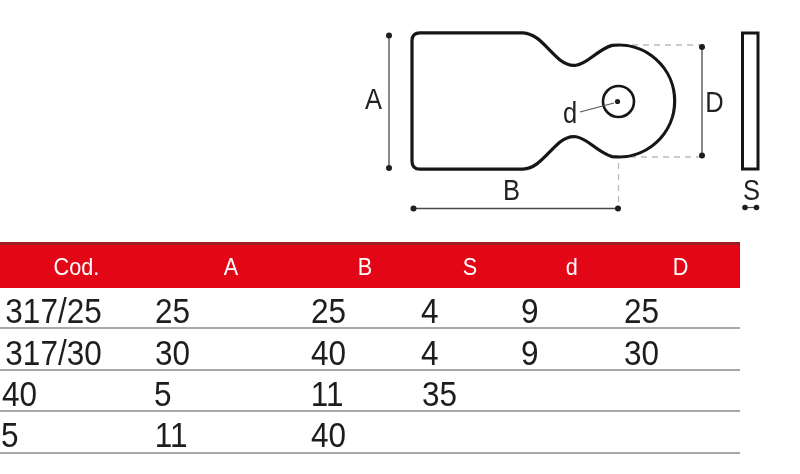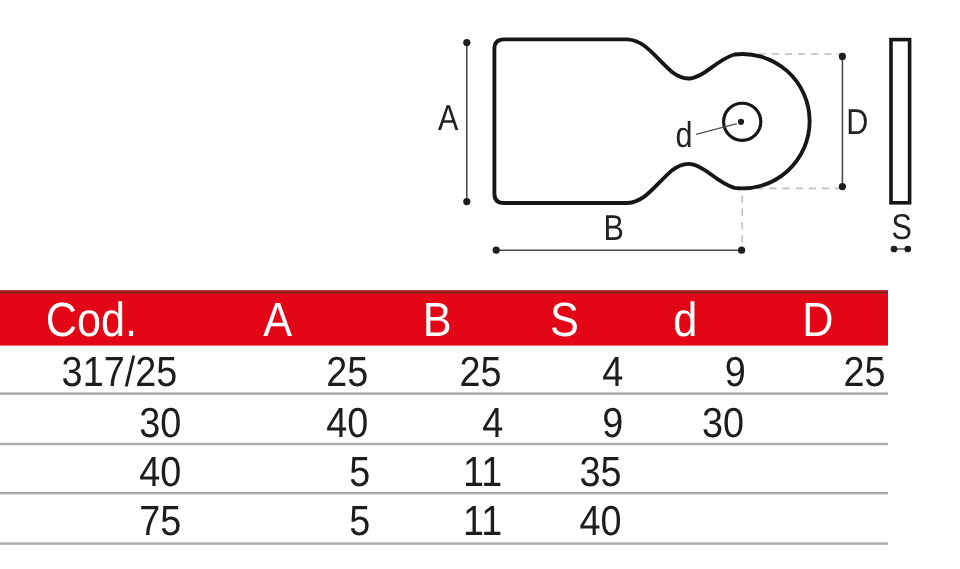--- a/index.html
+++ b/index.html
@@ -31,36 +31,36 @@
     height:46px;
     background:var(--red);
     border-top:3px solid var(--red-dark);
     display:grid;
     grid-template-columns:20.7% 21.1% 15.0% 13.5% 13.8% 15.9%;
     align-items:center;
     box-sizing:border-box;
   }
   .thead .cell{
     color:#fff;
-    font-size:40px;
+    font-size:24px;
     text-align:center;
     line-height:1;
   }
   .trow{
     height:41.4px;
     display:grid;
     grid-template-columns:20.7% 21.1% 15.0% 13.5% 13.8% 15.9%;
     align-items:end;
     border-bottom:2px solid var(--line-gray);
     box-sizing:border-box;
   }
   .trow .cell{
     color:var(--ink);
     font-size:35px;
-    text-align:right;
+    text-align:left;
     line-height:0.92;
   }
   .condense{
     display:inline-block;
     transform:scaleX(0.9);
     transform-origin:center center;
   }
   .dim-letter{
     font-family:"Liberation Sans", sans-serif;
     font-size:30px;
@@ -135,34 +135,34 @@
     <div id="tbody">
         <div class="trow">
           <div class="cell"><span class="condense">317/25</span></div>
           <div class="cell"><span class="condense">25</span></div>
           <div class="cell"><span class="condense">25</span></div>
           <div class="cell"><span class="condense">4</span></div>
           <div class="cell"><span class="condense">9</span></div>
           <div class="cell"><span class="condense">25</span></div>
         </div>
         <div class="trow">
+          <div class="cell"><span class="condense">317/30</span></div>
           <div class="cell"><span class="condense">30</span></div>
           <div class="cell"><span class="condense">40</span></div>
           <div class="cell"><span class="condense">4</span></div>
           <div class="cell"><span class="condense">9</span></div>
           <div class="cell"><span class="condense">30</span></div>
         </div>
         <div class="trow">
           <div class="cell"><span class="condense">40</span></div>
           <div class="cell"><span class="condense">5</span></div>
           <div class="cell"><span class="condense">11</span></div>
           <div class="cell"><span class="condense">35</span></div>
         </div>
         <div class="trow">
-          <div class="cell"><span class="condense">75</span></div>
           <div class="cell"><span class="condense">5</span></div>
           <div class="cell"><span class="condense">11</span></div>
           <div class="cell"><span class="condense">40</span></div>
         </div>
       </div>
   </div>
 
 </div>
 
 </body></html>

